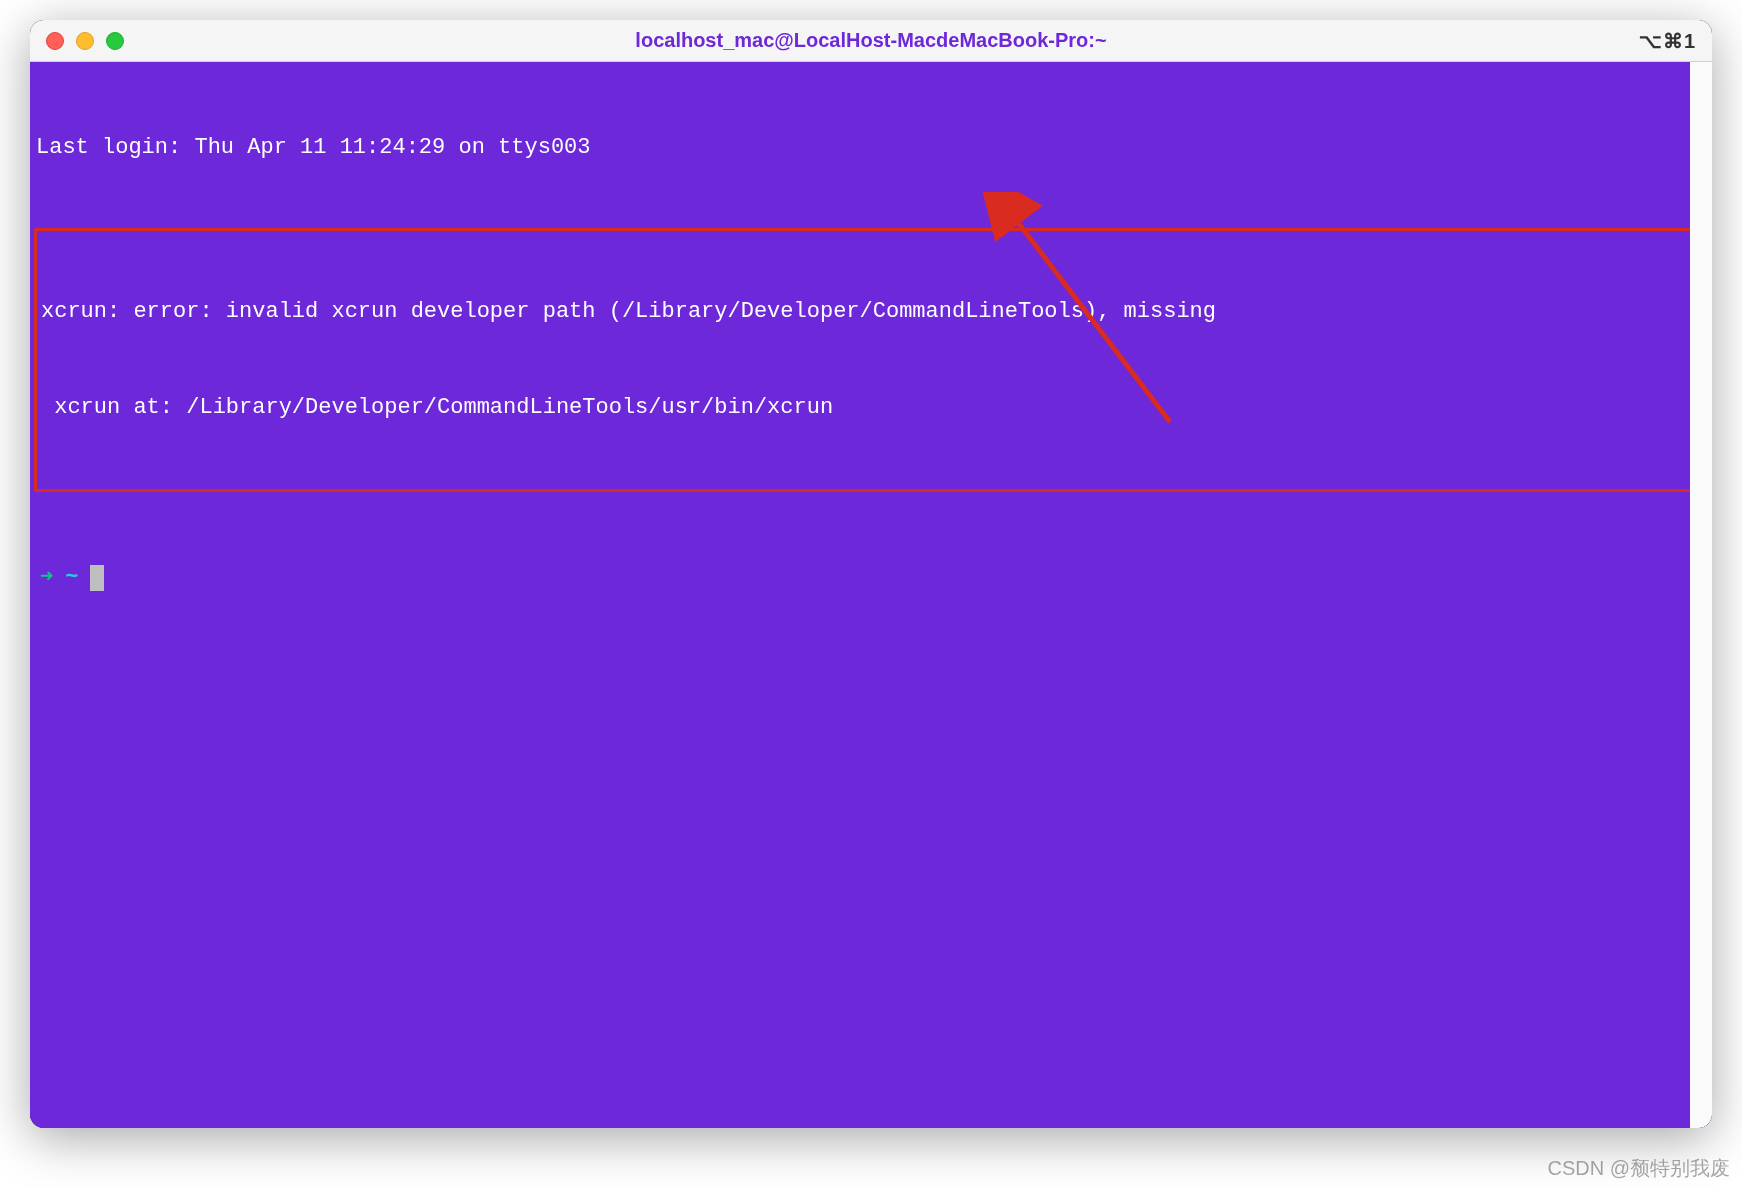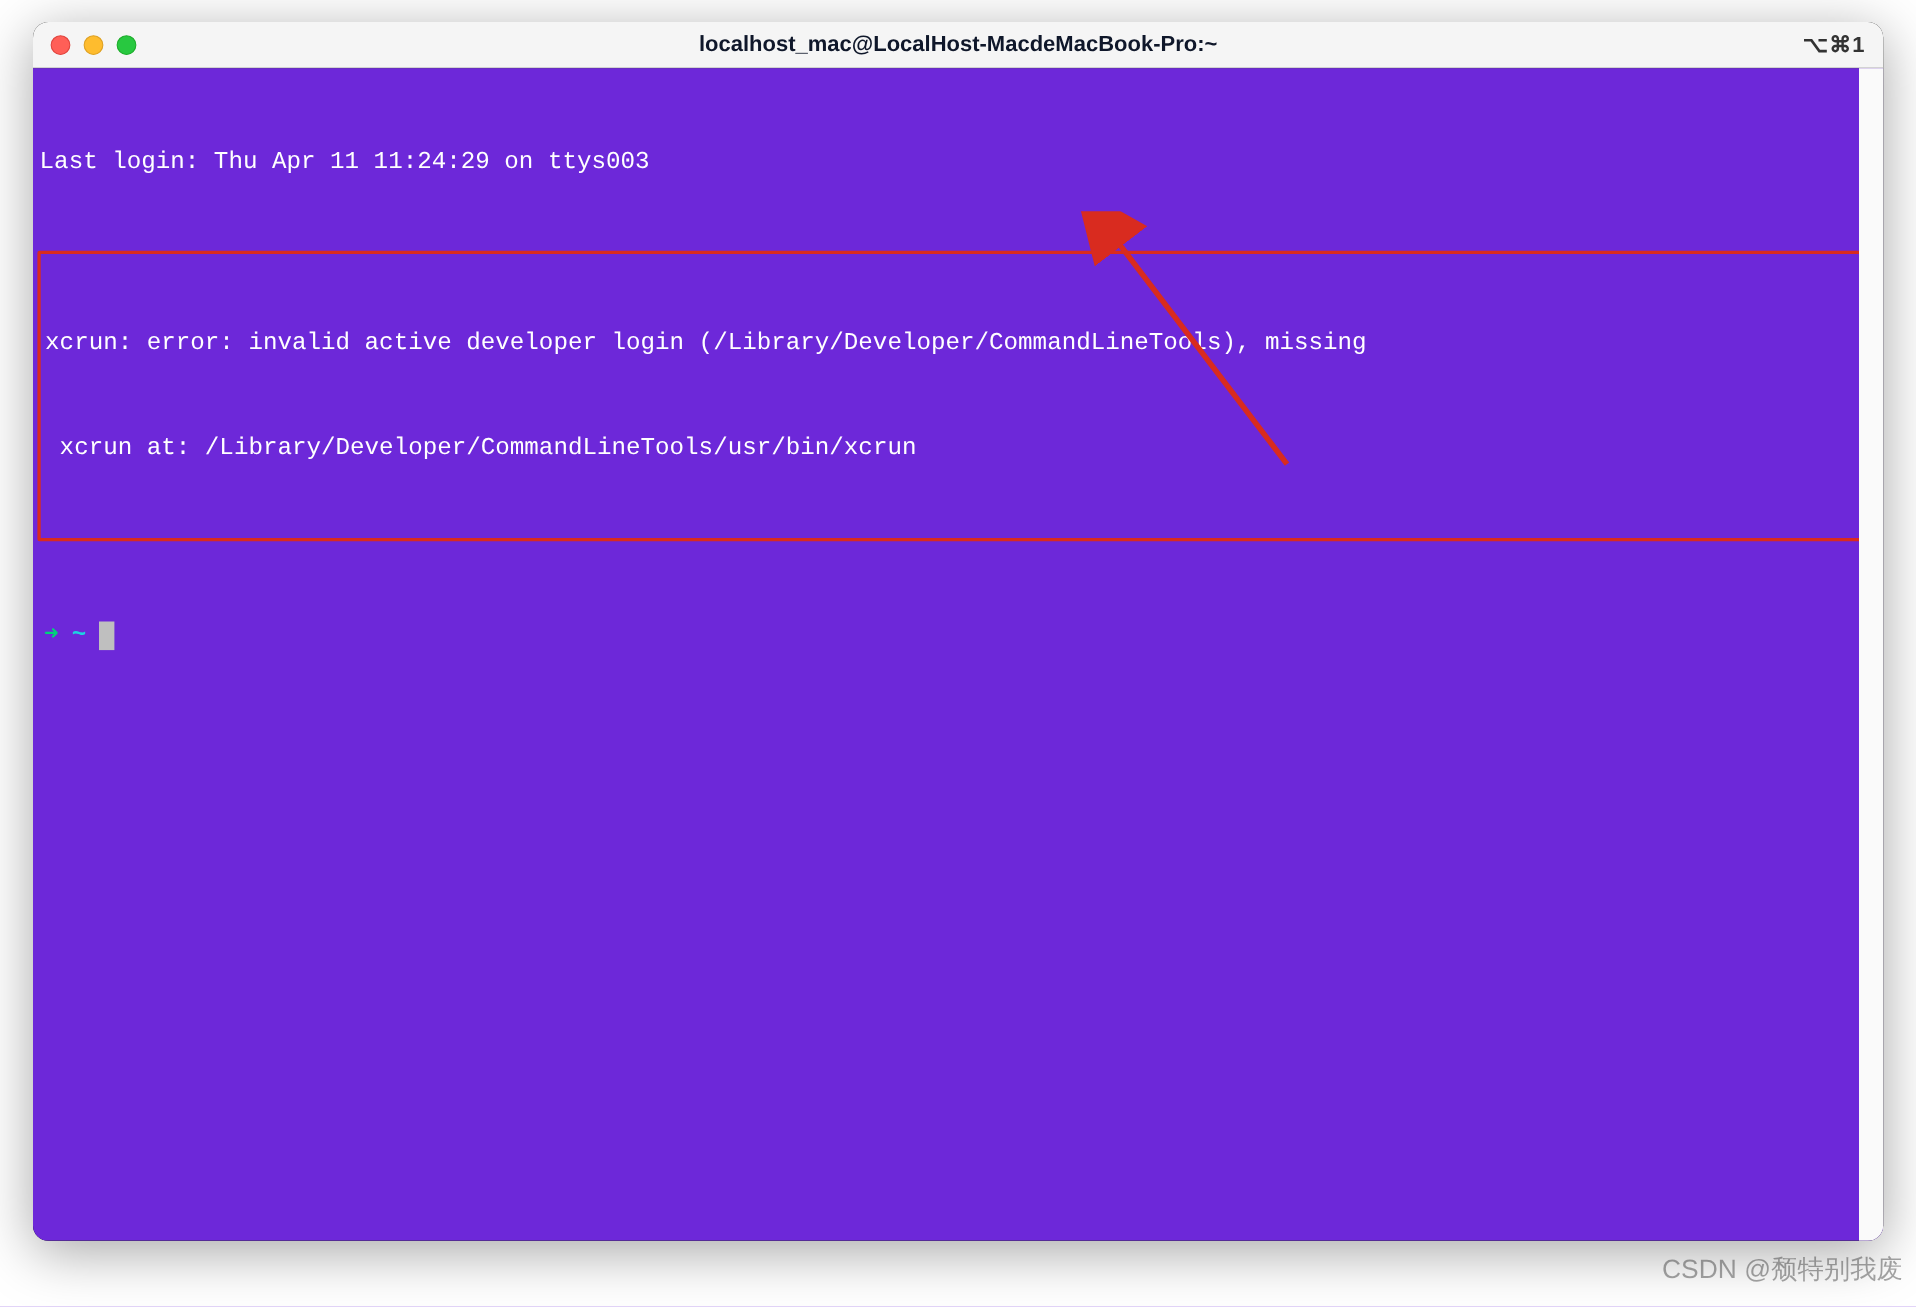--- a/index.html
+++ b/index.html
@@ -48,21 +48,21 @@
     }
     .tl.close { background: #ff5f57; border: 1px solid #e0443e; }
     .tl.min   { background: #febc2e; border: 1px solid #dea123; }
     .tl.max   { background: #28c840; border: 1px solid #1dad2b; }
     .window-title {
       position: absolute;
       left: 50%;
       transform: translateX(-50%);
       font-weight: 700;
       font-size: 20px;
-      color: #0f172a;
+      color: #6d28d9;
     }
     .titlebar-right {
       margin-left: auto;
       font-weight: 700;
       font-size: 20px;
       color: #333;
       letter-spacing: 1px;
     }
     .terminal-body {
       flex: 1;
@@ -106,44 +106,44 @@
     .scrollbar {
       position: absolute;
       right: 0;
       top: 42px;
       width: 22px;
       bottom: 0;
       background: #fafafa;
     }
     .watermark {
       position: absolute;
-      bottom: 18px;
+      bottom: 6px;
       right: 12px;
       color: rgba(0,0,0,0.35);
-      font-size: 24px;
+      font-size: 20px;
     }
   </style>
 </head>
 <body>
 
 <div class="window">
   <div class="titlebar">
     <div class="traffic-lights">
       <div class="tl close"></div>
       <div class="tl min"></div>
       <div class="tl max"></div>
     </div>
     <div class="window-title">localhost_mac@LocalHost-MacdeMacBook-Pro:~</div>
     <div class="titlebar-right">⌥⌘1</div>
   </div>
 
   <div class="terminal-body">
     <div class="line">Last login: Thu Apr 11 11:24:29 on ttys003</div>
     <div class="highlight-box">
-      <div class="line">xcrun: error: invalid active developer login (/Library/Developer/CommandLineTools), missing</div>
+      <div class="line">xcrun: error: invalid xcrun developer path (/Library/Developer/CommandLineTools), missing</div>
       <div class="line"> xcrun at: /Library/Developer/CommandLineTools/usr/bin/xcrun</div>
     </div>
     <div class="prompt-line">
       <span class="arrow">➜</span>
       <span class="tilde">~</span>
       <span class="cursor"></span>
     </div>
 
     <svg class="annot-arrow" style="left:950px; top:130px;" width="220" height="260">
       <defs>

